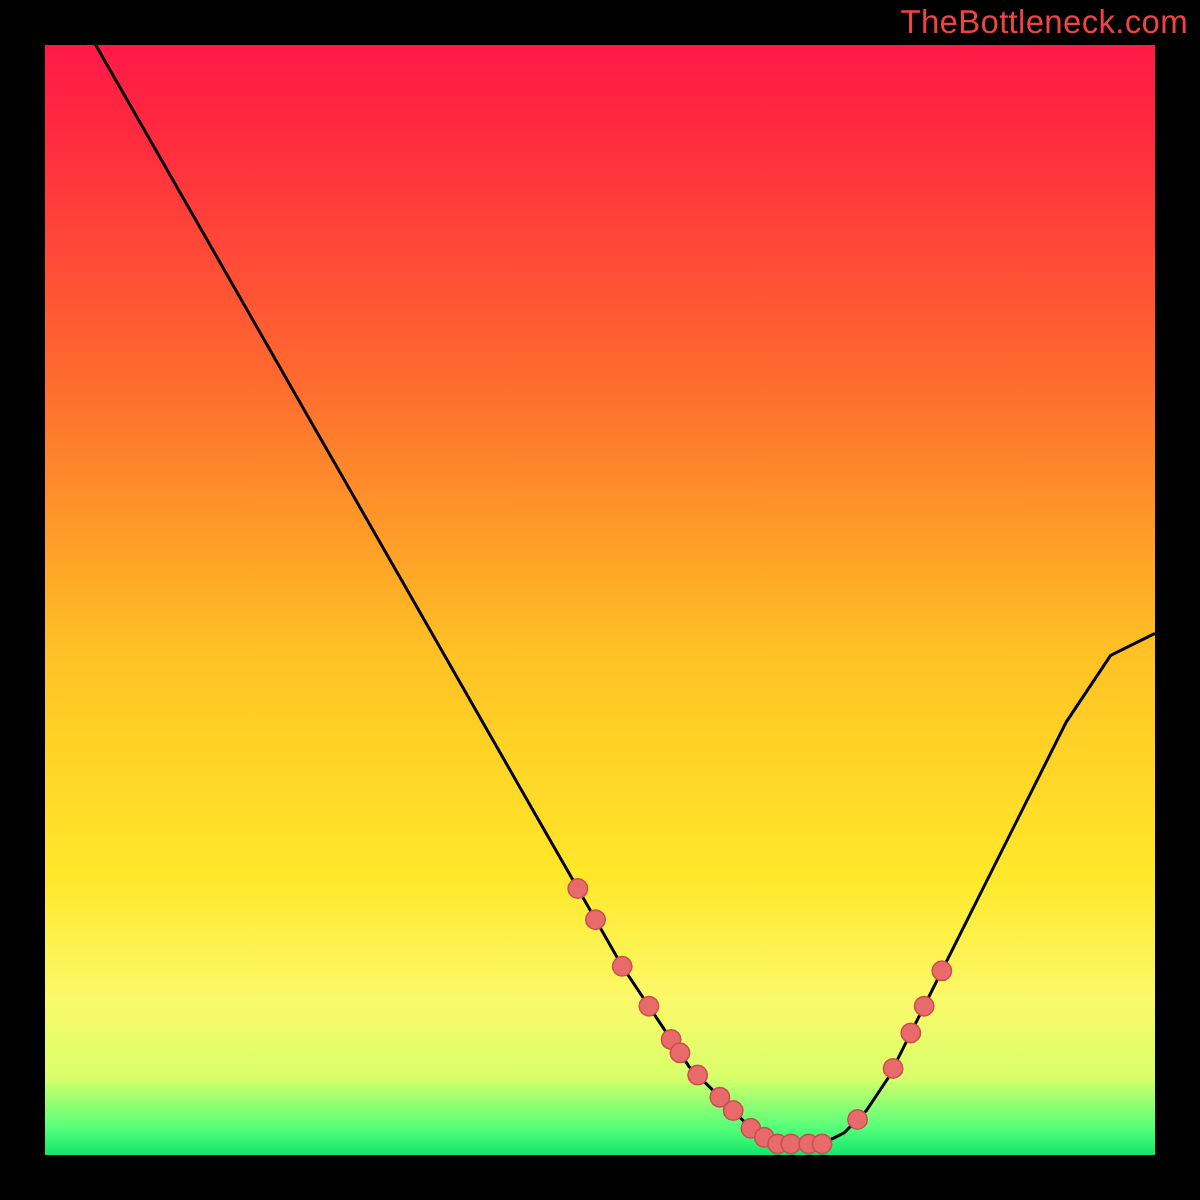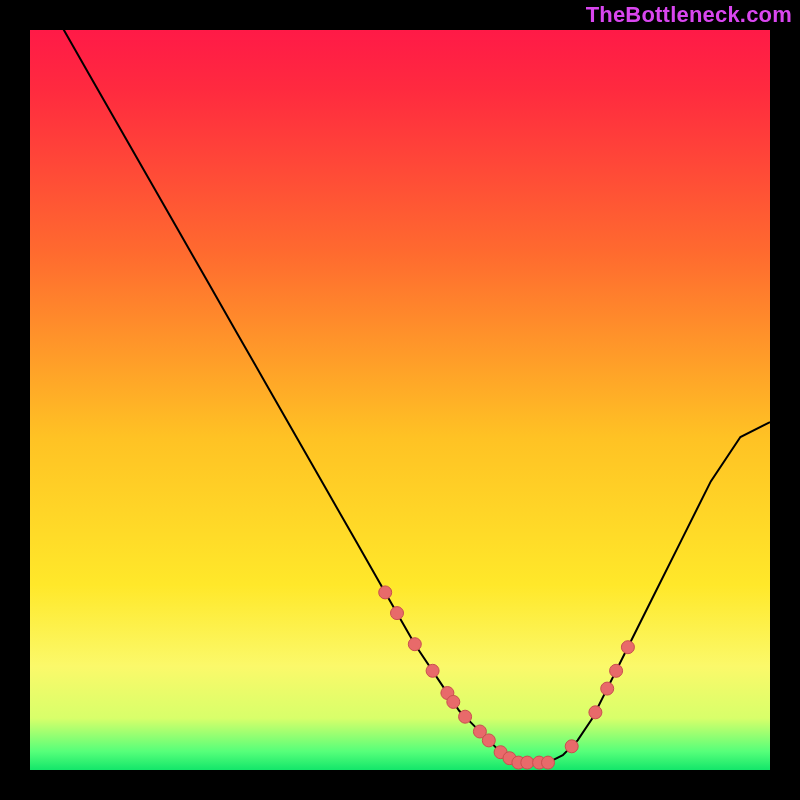--- a/index.html
+++ b/index.html
@@ -13,23 +13,23 @@
   .frame {
     position: relative;
     width: 800px;
     height: 800px;
     background: #000;
   }
   .attrib {
     position: absolute;
     top: 2px;
     right: 8px;
-    color: #d946ef;
+    color: #ef4444;
     font-size: 22px;
-    font-weight: 700;
+    font-weight: 400;
     letter-spacing: 0.2px;
   }
   svg { display: block; }
 </style>
 </head>
 <body>
 
 <div class="frame">
   <div class="attrib">TheBottleneck.com</div>
 

